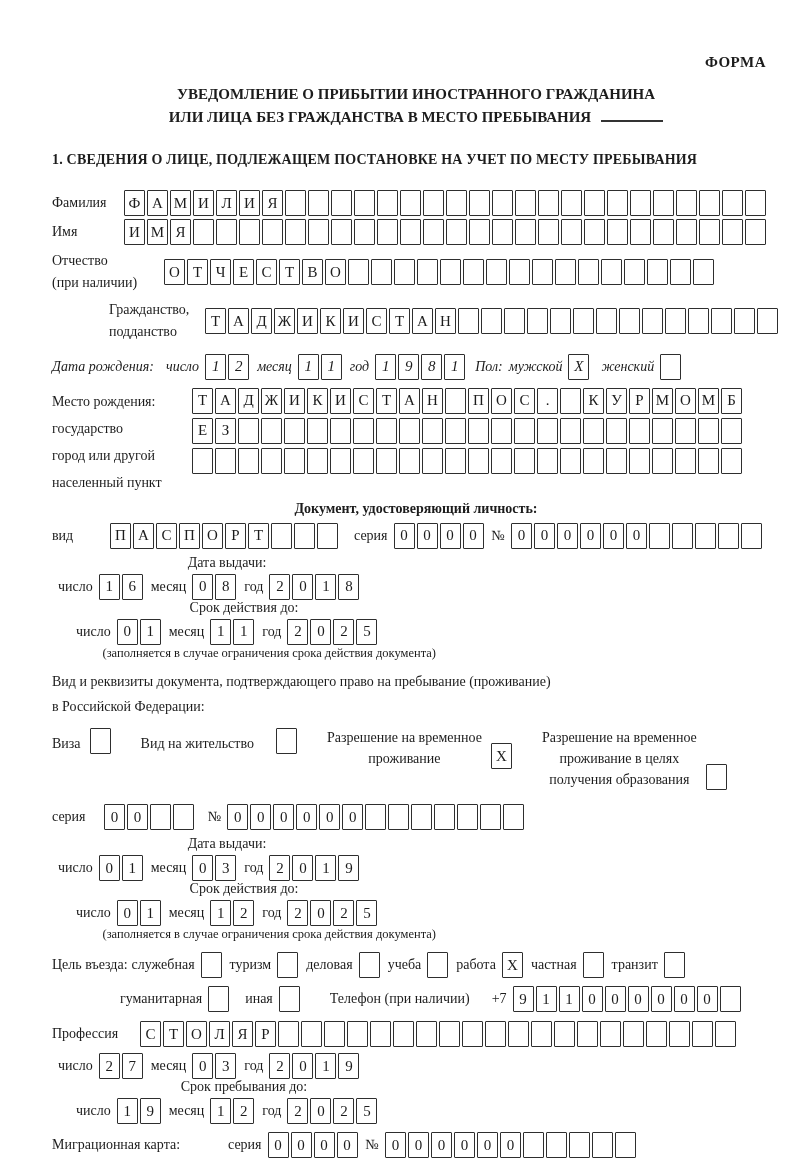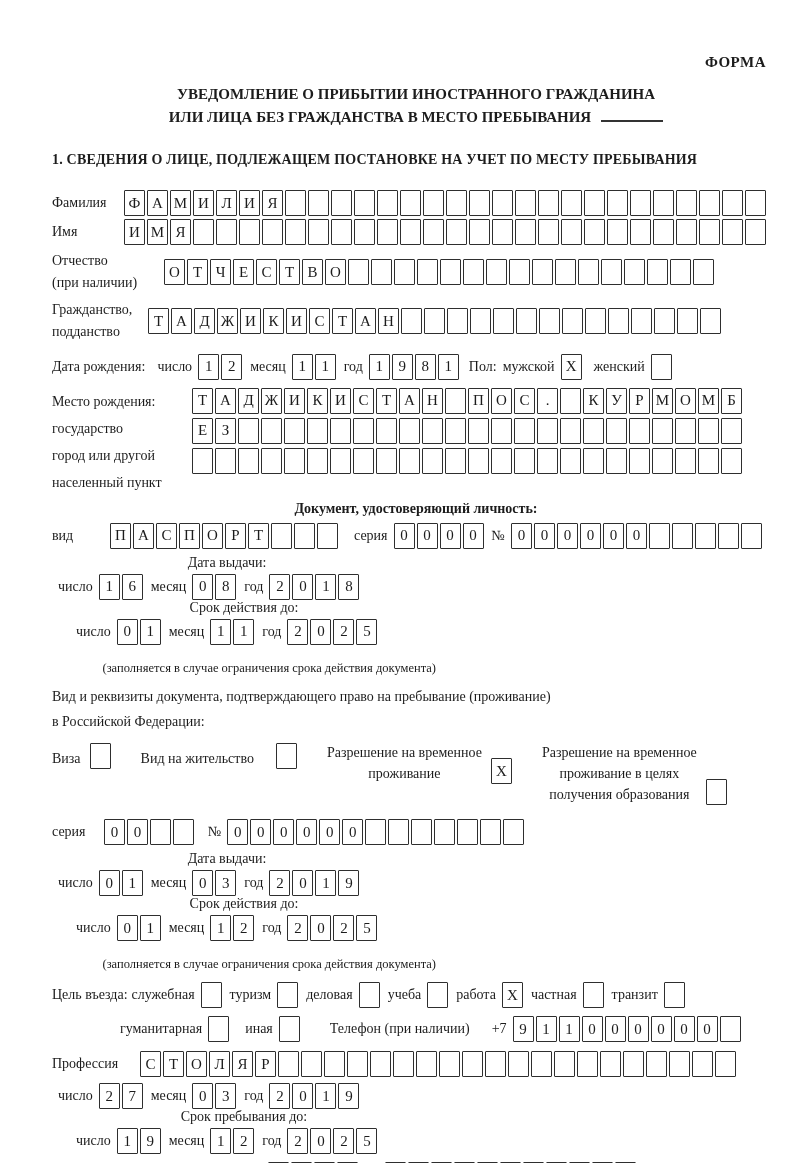--- a/index.html
+++ b/index.html
@@ -45,21 +45,21 @@
   
   .doc-head{text-align:center;font-weight:bold;font-size:14px;margin:4px 0 6px;}
 
   
   .dates{display:flex;margin:6px 0 2px;flex-direction:column;}
   .dcol{flex:none;}
   .dcol-l{width:338px;padding-left:6px;}
   .dcol-r{width:384px;}
   .dtitle{font-size:14px;text-align:center;margin-bottom:3px;}
   .dline{display:flex;align-items:center;}
-  .dnote{font-size:12.5px;margin-top:16px;text-align:right;white-space:nowrap;}
+  .dnote{font-size:12.5px;margin-top:1px;text-align:right;white-space:nowrap;}
 
   .intro{font-size:14px;line-height:1.8;margin-top:8px;}
 
   .opts{display:flex;align-items:flex-start;margin:8px 0 14px;}
   .opt{display:flex;align-items:flex-end;}
   .opt .lbl{line-height:1.5;}
   .opt .boxes{margin-left:9px;margin-top:1px;}
   .opt-center .lbl{text-align:center;}
 
   .purpose2{margin-left:68px;}
@@ -175,21 +175,21 @@
         <span class="cell"></span>
         <span class="cell"></span>
         <span class="cell"></span>
         <span class="cell"></span>
         <span class="cell"></span>
         <span class="cell"></span>
         <span class="cell"></span>
       </span>
   </div>
 
-  <div class="frow" style="margin-top:4px;">
+  <div class="frow" style="margin-top:4px;justify-content:flex-end;">
     <span class="lbl preline lblw-cit">Гражданство,
 подданство</span>
     <span class="boxes">
         <span class="cell">Т</span>
         <span class="cell">А</span>
         <span class="cell">Д</span>
         <span class="cell">Ж</span>
         <span class="cell">И</span>
         <span class="cell">К</span>
         <span class="cell">И</span>
@@ -207,21 +207,21 @@
         <span class="cell"></span>
         <span class="cell"></span>
         <span class="cell"></span>
         <span class="cell"></span>
         <span class="cell"></span>
         <span class="cell"></span>
         <span class="cell"></span>
       </span>
   </div>
 
-  <div class="frow" style="margin-top:10px;">
+  <div class="frow" style="margin-top:10px;font-style:italic;">
     <span class="lbl">Дата рождения:</span>
     <span class="mini" style="margin-left:12px;">число</span>
     <span class="boxes">
         <span class="cell">1</span>
         <span class="cell">2</span>
       </span>
     <span class="mini">месяц</span>
     <span class="boxes">
         <span class="cell">1</span>
         <span class="cell">1</span>

